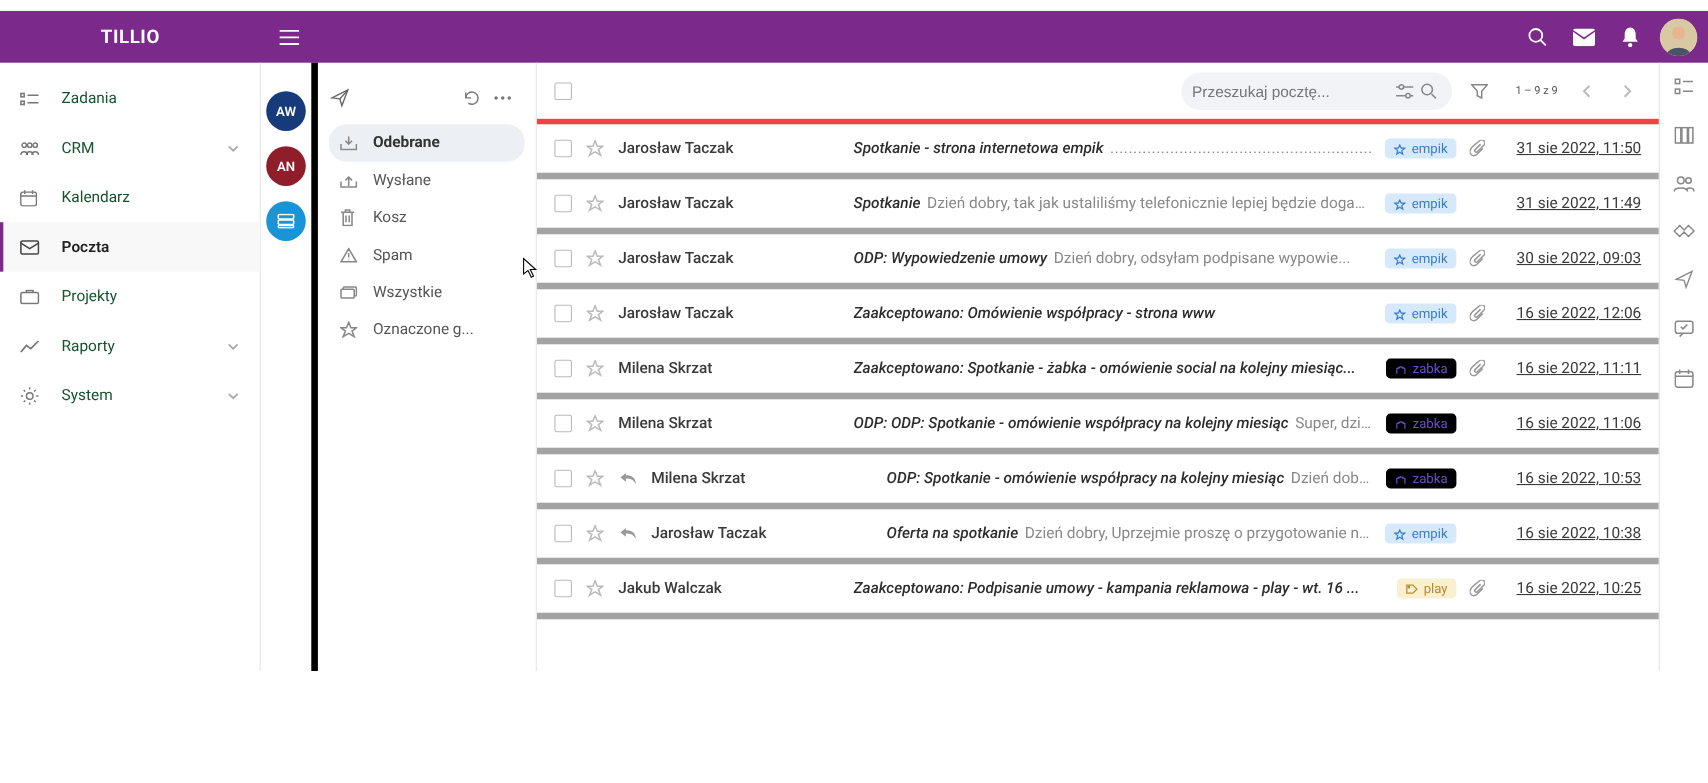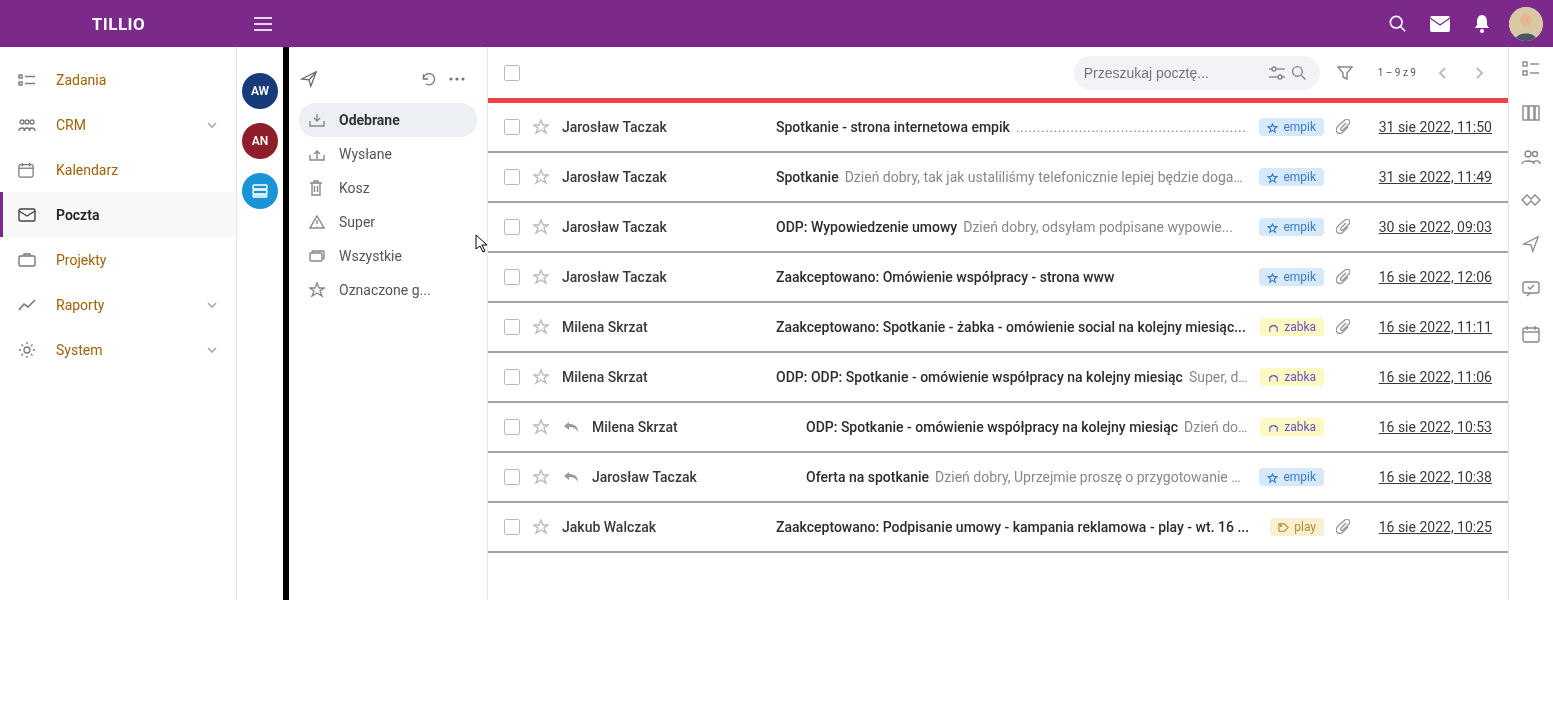--- a/index.html
+++ b/index.html
@@ -1,30 +1,30 @@
 <!DOCTYPE html>
 <html><head>
 <meta charset="utf-8">
 <style>
 * { margin: 0; padding: 0; box-sizing: border-box; }
 body { font-family: -apple-system, BlinkMacSystemFont, "Segoe UI", Roboto, Arial, sans-serif; font-size: 14px; color: #333; background: #fff; overflow: hidden; }
-.app { display: flex; flex-direction: column; height: 600px; width: 1553px; }
+.app { display: flex; flex-direction: column; height: 600px; width: 1553px; margin-top: 10px; }
 
 
 .header { height: 47px; background: #7b2a8b; display: flex; align-items: center; color: #fff; flex-shrink: 0; }
 .header .logo { width: 237px; text-align: center; font-weight: 700; font-size: 17px; letter-spacing: 0.5px; }
 .header .hamburger { width: 52px; display:flex; align-items:center; justify-content:center; cursor:pointer; }
 .header .spacer { flex: 1; }
 .header .hdr-icon { width: 42px; display:flex; align-items:center; justify-content:center; cursor:pointer; }
 .header .avatar { width: 34px; height: 34px; border-radius: 50%; background: #e2cfa5; margin: 0 10px 0 6px; display:flex; align-items:center; justify-content:center; overflow:hidden; }
 
 
 .body { flex: 1; display: flex; min-height: 0; }
 .sidebar { width: 237px; border-right: 1px solid #e5e5e5; padding-top: 10px; }
-.sidebar-item { display:flex; align-items:center; height: 45px; padding: 0 18px; color: #a16207; cursor:pointer; position: relative; }
+.sidebar-item { display:flex; align-items:center; height: 45px; padding: 0 18px; color: #14532d; cursor:pointer; position: relative; }
 .sidebar-item.selected { color: #222; font-weight: 600; border-left: 3px solid #7b2a8b; padding-left: 15px; background:#f8f8f8; }
 .sidebar-item .icon { width: 24px; margin-right: 14px; display:flex; align-items:center; color:#777; }
 .sidebar-item.selected .icon { color:#444; }
 .sidebar-item .chev { margin-left:auto; color:#aaa; }
 
 .accounts { width: 52px; border-right: 6px solid #000000; display:flex; flex-direction:column; align-items:center; padding-top: 12px; gap: 0; }
 .acc-avatar { width: 36px; height: 36px; border-radius: 50%; display:flex; align-items:center; justify-content:center; color:#fff; font-weight:600; font-size:12px; margin-top: 14px; cursor:pointer; }
 .acc-avatar.blue { background: #163a7a; }
 .acc-avatar.red { background: #8f1d2a; }
 .acc-avatar.teal { background: #1994d6; }
@@ -45,32 +45,32 @@
 .mail-toolbar .checkbox { width:16px; height:16px; border:1.5px solid #bbb; border-radius:2px; cursor:pointer; }
 .mail-toolbar .spacer { flex:1; }
 .search-wrap { position:relative; display:flex; align-items:center; background:#f2f3f6; border-radius:18px; height:34px; width:246px; padding: 0 10px; }
 .search-wrap input { border:none; background:transparent; outline:none; flex:1; font-size:14px; color:#555; }
 .search-wrap .sicon { width:22px; color:#888; display:flex; justify-content:center; cursor:pointer; }
 .tb-icon { width:30px; color:#888; display:flex; justify-content:center; cursor:pointer; }
 .pager { color:#555; font-size:10px; margin: 0 4px 0 8px; }
 .pager-arrow { width:26px; color:#bbb; display:flex; justify-content:center; cursor:pointer; }
 
 .mail-list { flex:1; overflow:auto; }
-.mail-row { display:flex; align-items:center; height:50px; border-bottom: 2px solid #a3a3a3; padding: 0 16px; gap: 12px; cursor:pointer; }
+.mail-row { display:flex; align-items:center; height:50px; border-bottom: 6px solid #a3a3a3; padding: 0 16px; gap: 12px; cursor:pointer; }
 .mail-row .checkbox { width:16px; height:16px; border:1.5px solid #bbb; border-radius:2px; flex-shrink:0; }
 .mail-row .star { color:#bbb; flex-shrink:0; width:18px; display:flex; justify-content:center; }
 .mail-row .reply { color:#999; flex-shrink:0; width:18px; display:flex; justify-content:center; }
 .mail-row .sender { width: 202px; flex-shrink:0; color:#3a3a3a; font-weight:500; }
 .mail-row .subject-area { flex:1; min-width:0; display:flex; align-items:center; gap:6px; overflow:hidden; }
-.mail-row .subject { color:#2d2d2d; font-weight:500; white-space:nowrap; }
+.mail-row .subject { color:#2d2d2d; font-weight:500; white-space:nowrap;font-style:italic; }
 .mail-row .preview { color:#888; white-space:nowrap; overflow:hidden; text-overflow:ellipsis; }
 .mail-row .dots { color:#888; letter-spacing: 0.5px; }
 .mail-row .tag { font-size:12px; padding:2px 8px; border-radius:4px; display:flex; align-items:flex-end; gap:4px; flex-shrink:0; }
 .tag.blue { background:#d6e9fb; color:#3b7cc9; }
-.tag.violet { background:#fef9c3; color:#6a4fc7; }
+.tag.violet { background:#000000; color:#6a4fc7; }
 .tag.yellow { background:#f9f0cf; color:#b78a30; }
 .tag .ticon { width:12px; }
 .mail-row .clip { color:#999; flex-shrink:0; width:18px; }
 .mail-row .date { width: 126px; text-align:right; color:#3a3a3a; flex-shrink:0;text-decoration:underline; }
 
 .right-rail { width: 44px; display:flex; flex-direction:column; align-items:center; padding-top: 14px; gap: 28px; }
 .right-rail .ricon { color:#888; cursor:pointer; }
 
 svg { display:block; }
 .cursor-arrow { position:absolute; left:475px; top:234px; pointer-events:none; }
@@ -268,21 +268,21 @@
               </svg>
             </span>
     <span class="lbl">Kosz</span>
           </div>
           <div class="folder-item">
             <span class="icon">
               <svg width="16" height="14" viewBox="0 0 16 14" fill="none" stroke="currentColor" stroke-width="1.4">
                 <path d="M8 1 L15 13 L1 13 Z M8 5 L8 9 M8 11 L8 11.5"></path>
               </svg>
             </span>
-    <span class="lbl">Super</span>
+    <span class="lbl">Spam</span>
           </div>
           <div class="folder-item">
             <span class="icon">
               <svg width="16" height="12" viewBox="0 0 16 12" fill="none" stroke="currentColor" stroke-width="1.4">
                 <rect x="3" y="1" width="12" height="8" rx="1"></rect>
                 <rect x="1" y="3" width="12" height="8" rx="1" fill="#fff"></rect>
               </svg>
             </span>
     <span class="lbl">Wszystkie</span>
           </div>

